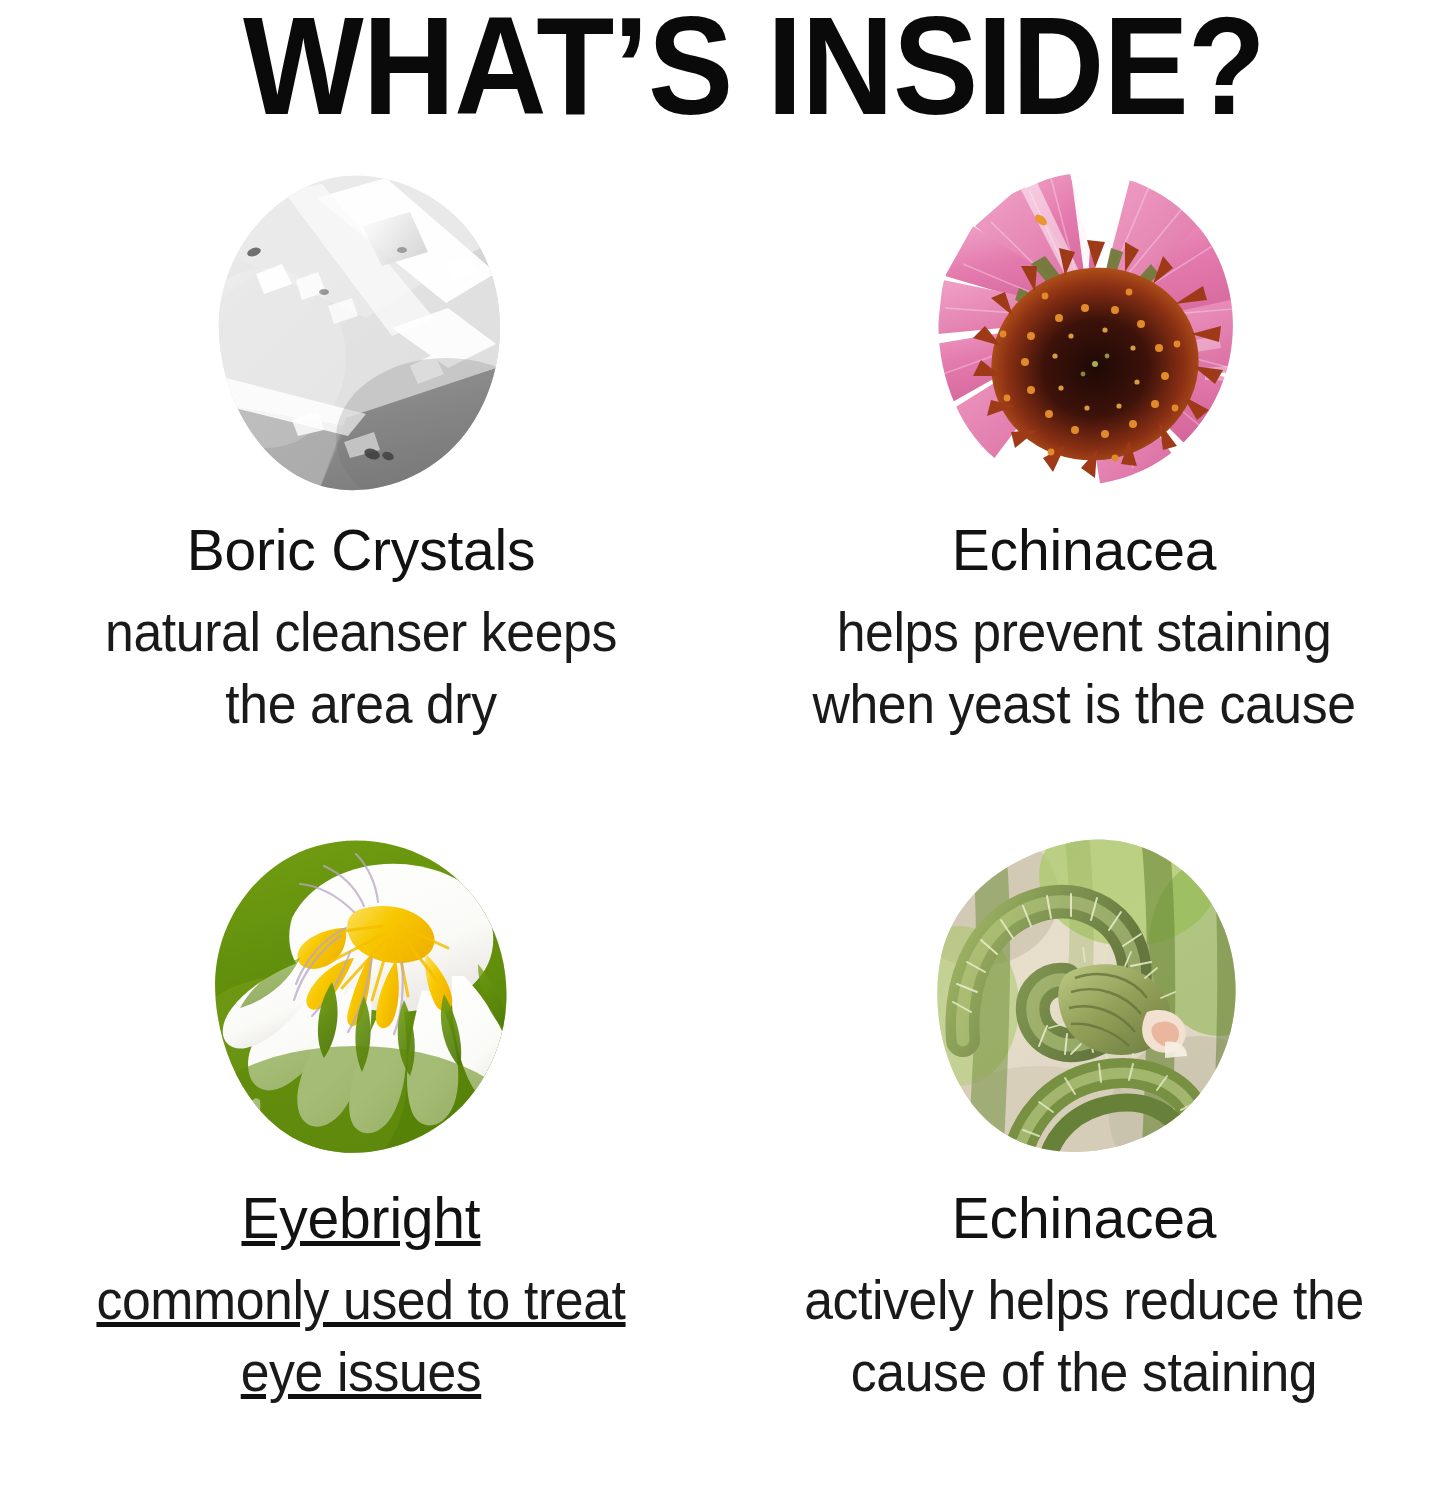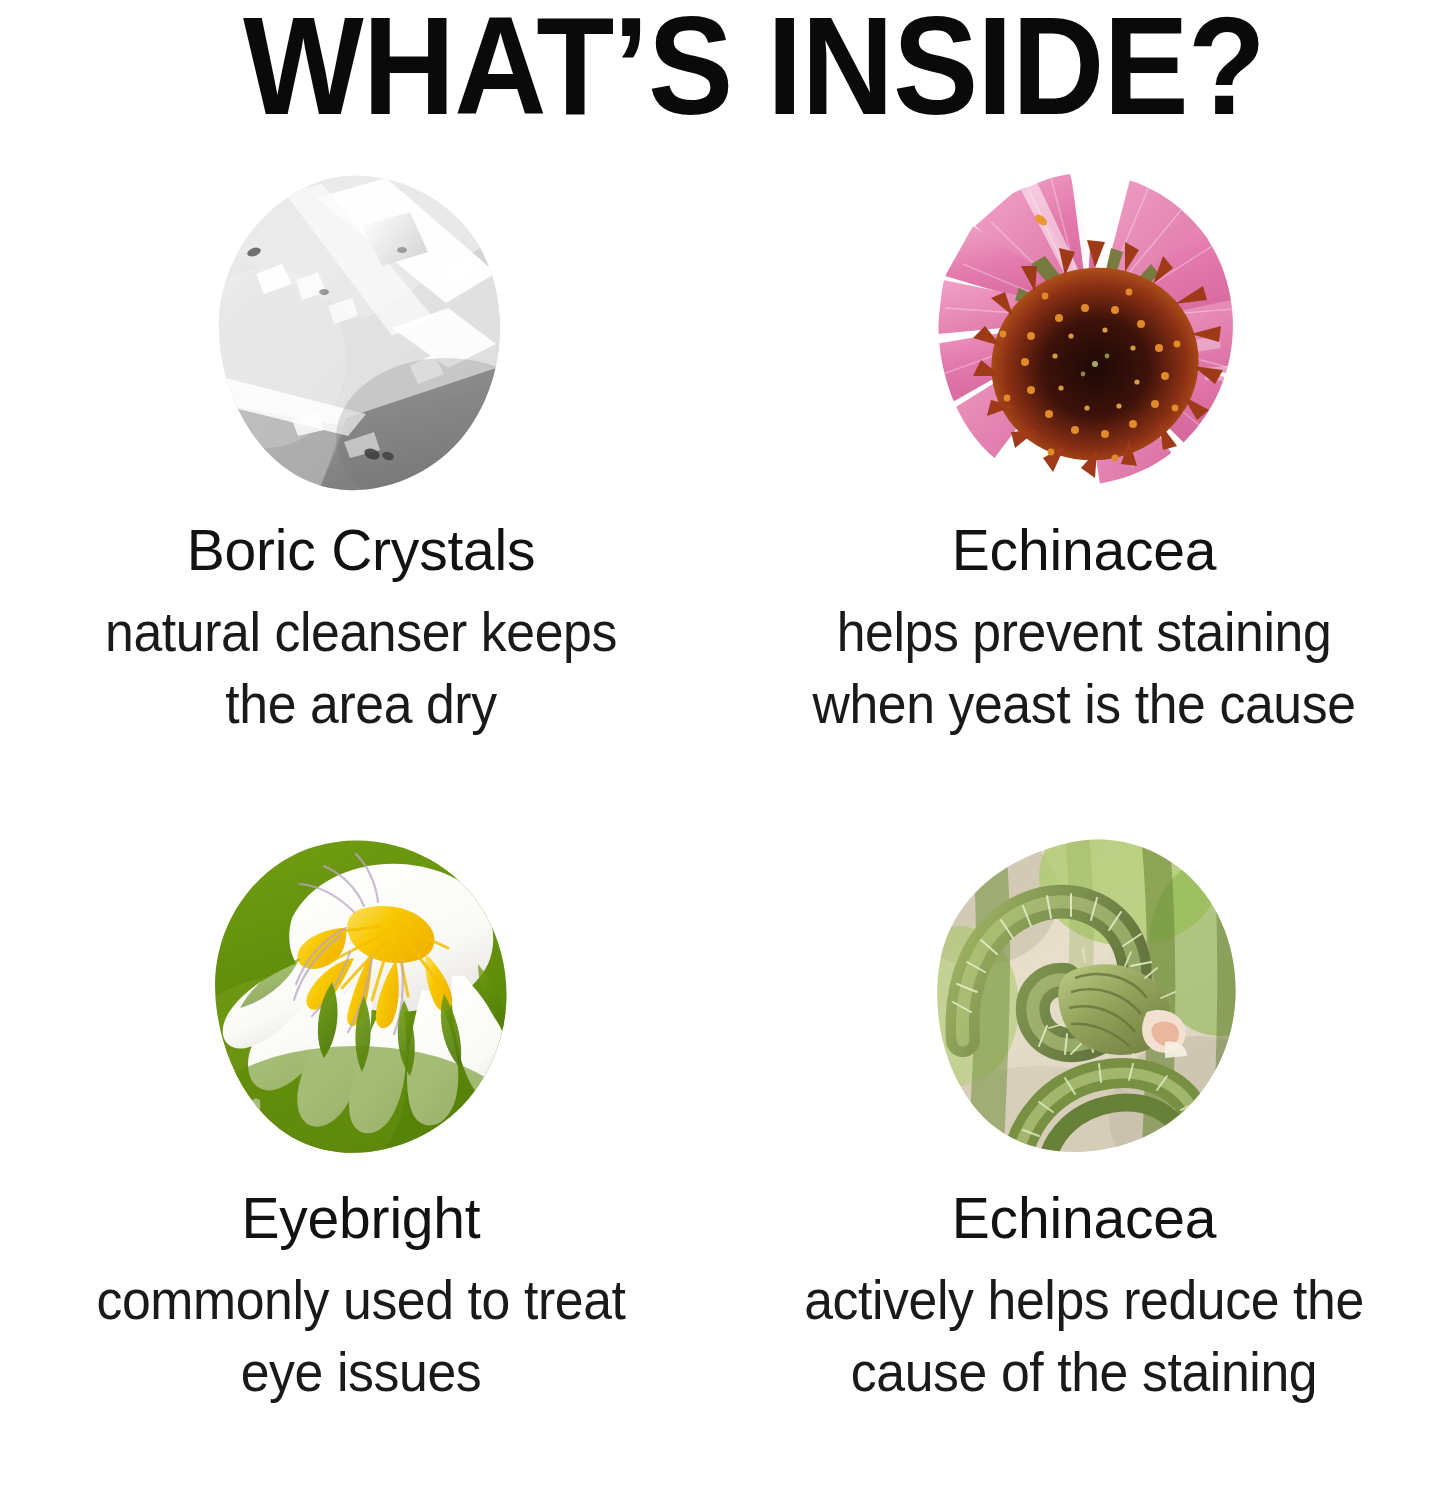--- a/index.html
+++ b/index.html
@@ -38,21 +38,21 @@
   }
   .cell{
     position:absolute;
     width:722px;
     display:flex;
     flex-direction:column;
     align-items:center;
   }
   .cell-0{ left:0px;   top:0px;   }
   .cell-1{ left:723px; top:0px;   }
-  .cell-2{ left:0px;   top:668px; }
+  .cell-2{ left:0px;   top:668px;text-decoration:underline; }
   .cell-3{ left:723px; top:668px; }
 
   .photo-slot{
     width:330px; height:330px;
     margin-bottom:22px;
     display:flex; align-items:center; justify-content:center;
   }
   .photo-slot svg{ display:block; width:330px; height:330px; }
 
   .ing-name{

